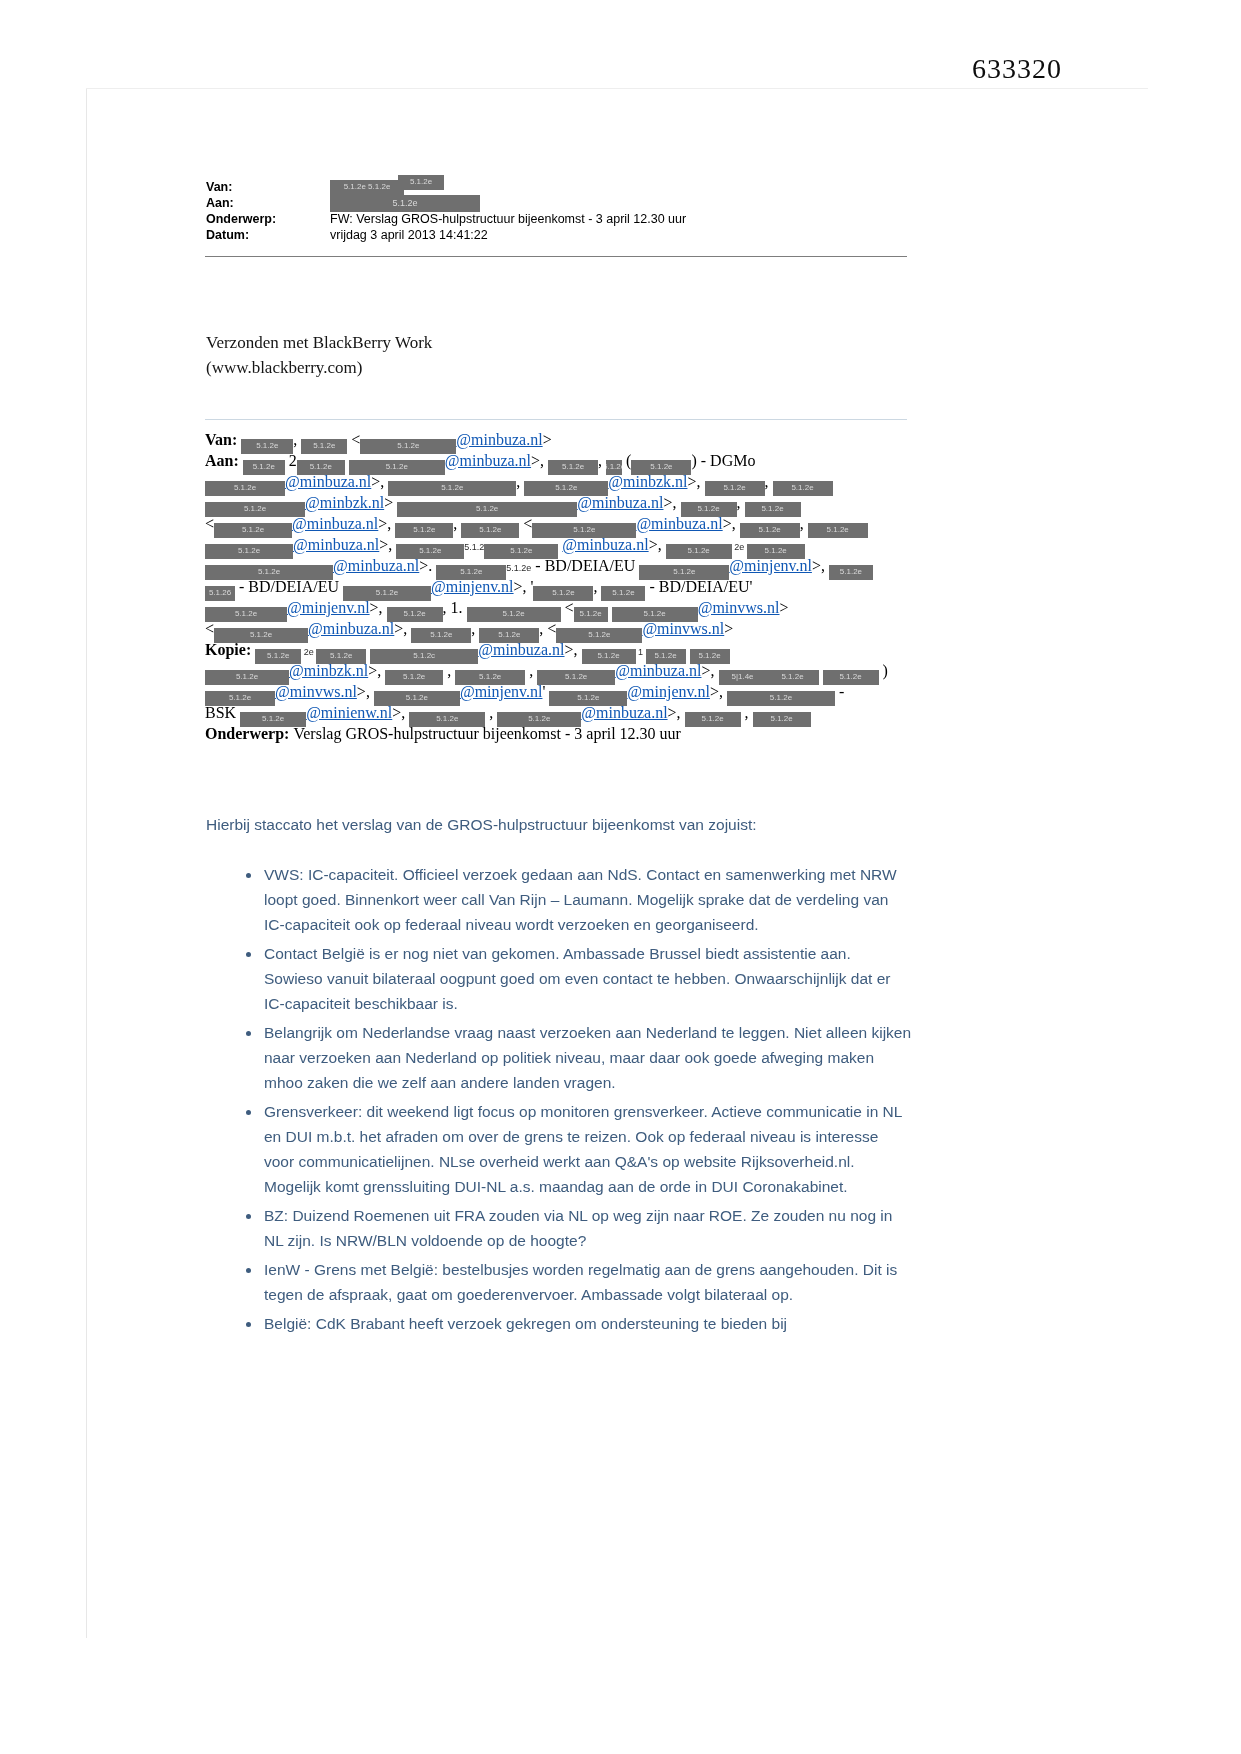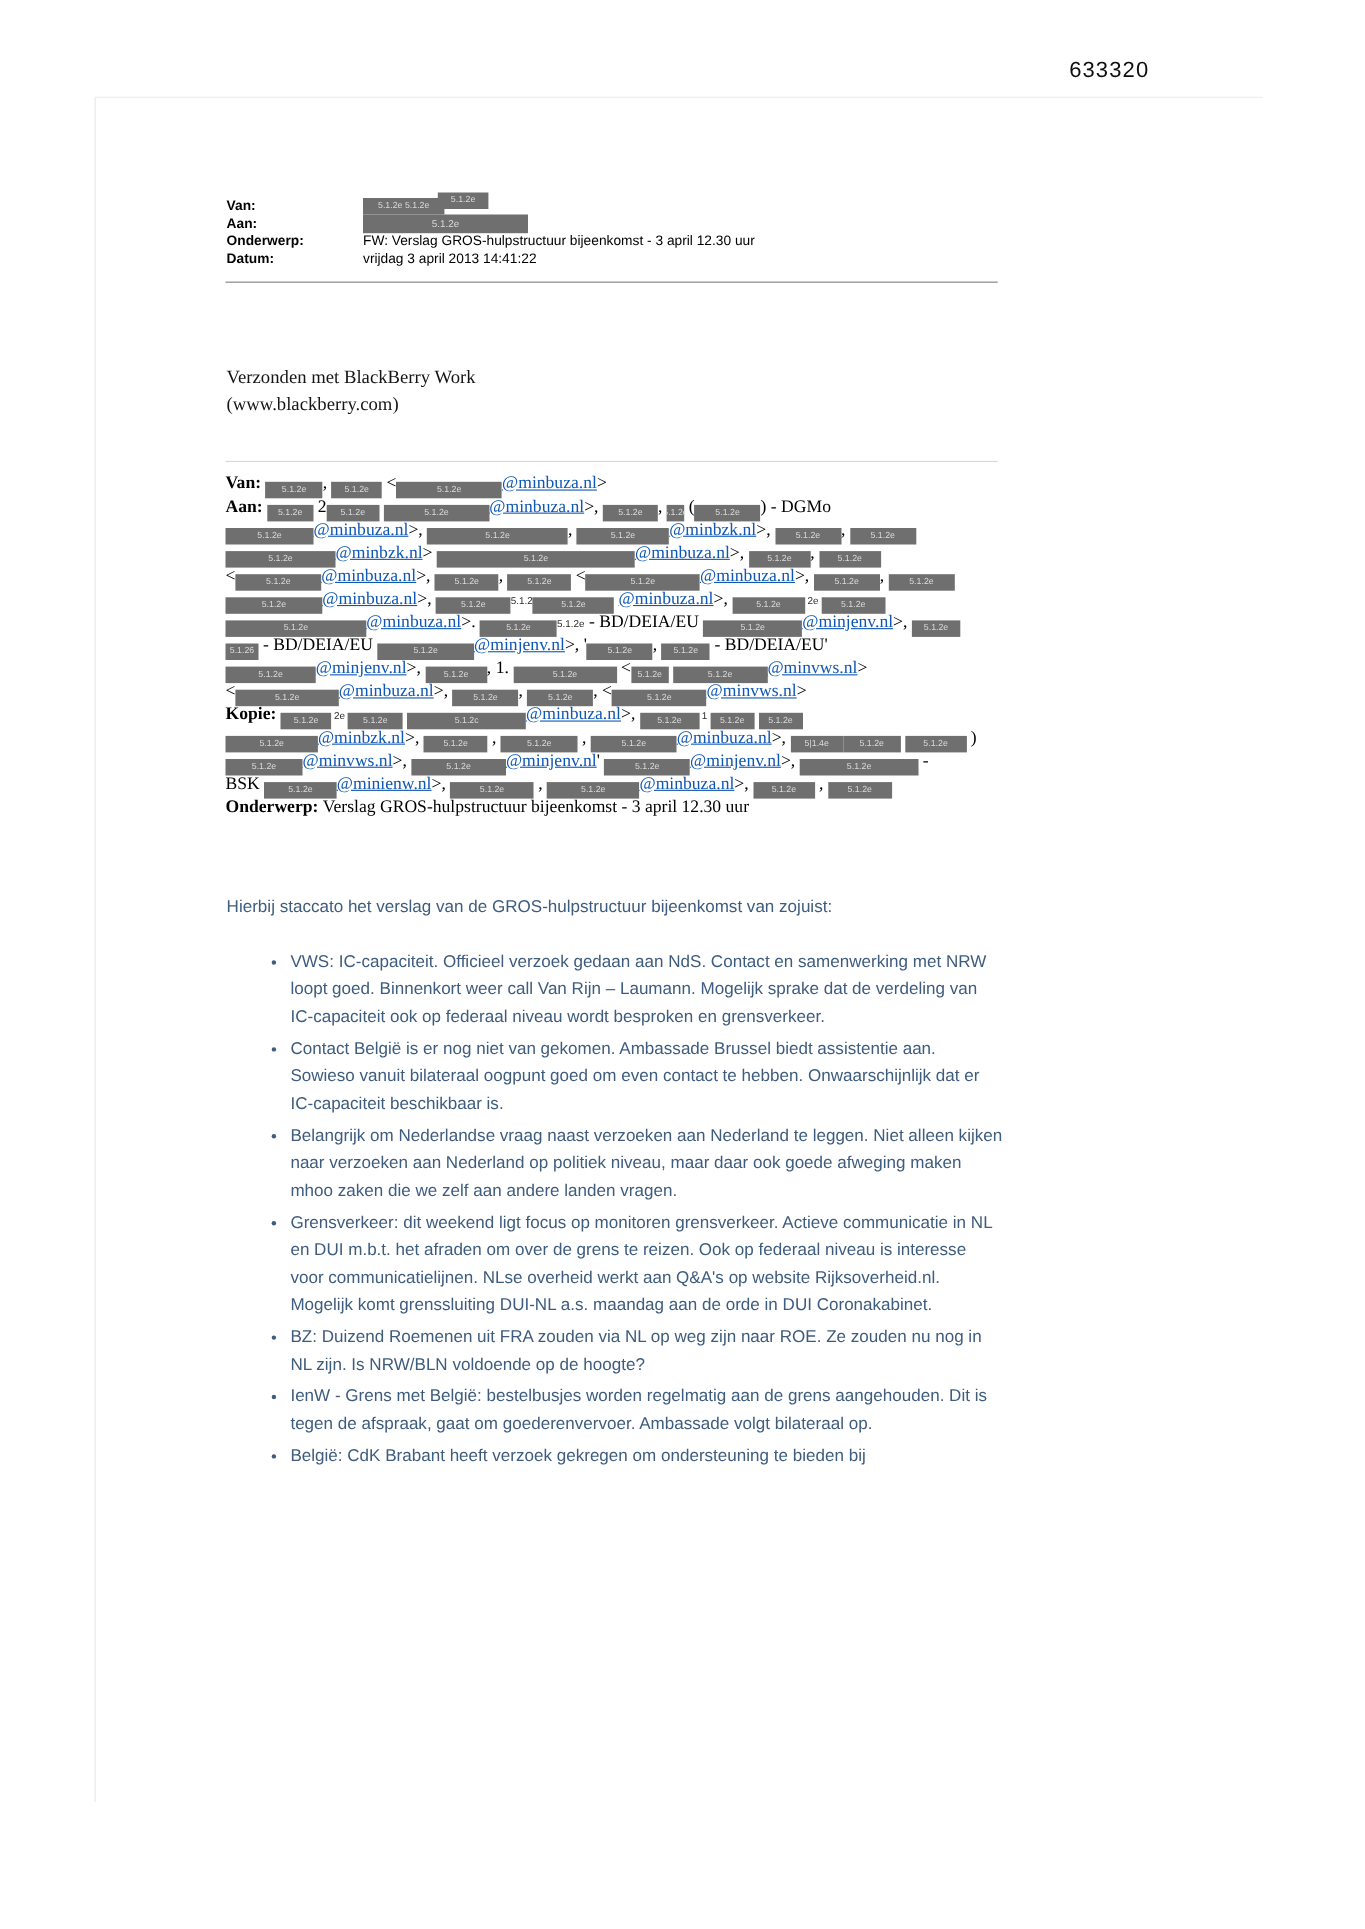--- a/index.html
+++ b/index.html
@@ -7,21 +7,21 @@
   .page {
     position:relative; width:1241px; height:1754px; background:#ffffff;
     overflow:hidden; font-family:"Liberation Serif", serif; color:#000;
   }
   
   .scan-v { position:absolute; left:86px; top:88px; width:1px; height:1550px; background:#e7e7e7; }
   .scan-h { position:absolute; left:86px; top:88px; width:1062px; height:1px; background:#eeeeee; }
 
   .page-number {
     position:absolute; left:972px; top:53px;
-    font-family:Liberation Sans, sans-serif; font-size:20px; color:#0d0d0d; letter-spacing:1px;text-align:center;
+    font-family:Liberation Serif, serif; font-size:28px; color:#0d0d0d; letter-spacing:1px;text-align:center;
   }
 
   
   .header1 {
     position:absolute; left:206px; top:179px;
     font-family:"Liberation Sans", sans-serif; font-size:12.5px; color:#000;
   }
   .h1-row { display:flex; align-items:center; height:16px; }
   .h1-label { width:124px; font-weight:bold; flex:none; }
   .h1-val { display:flex; align-items:center; white-space:pre;justify-content:flex-end; }
@@ -113,21 +113,21 @@
       <div class="e-line"><strong>Kopie: </strong><span class="redact" style="width: 46px;">5.1.2e</span><span class="small-note"> 2e </span><span class="redact" style="width: 50px;">5.1.2e</span><span> </span><span class="redact" style="width: 108px;">5.1.2c</span><span class="elink">@minbuza.nl</span><span>&gt;, </span><span class="redact" style="width: 54px;">5.1.2e</span><span class="small-note"> 1 </span><span class="redact" style="width: 40px;">5.1.2e</span><span> </span><span class="redact" style="width: 40px;">5.1.2e</span></div>
       <div class="e-line"><span class="redact" style="width: 84px;">5.1.2e</span><span class="elink">@minbzk.nl</span><span>&gt;, </span><span class="redact" style="width: 58px;">5.1.2e</span><span> , </span><span class="redact" style="width: 70px;">5.1.2e</span><span> , </span><span class="redact" style="width: 78px;">5.1.2e</span><span class="elink">@minbuza.nl</span><span>&gt;, </span><span class="redact" style="width: 48px;">5|1.4e</span><span class="redact" style="width: 52px;">5.1.2e</span><span> </span><span class="redact" style="width: 56px;">5.1.2e</span><span> )</span></div>
       <div class="e-line"><span class="redact" style="width: 70px;">5.1.2e</span><span class="elink">@minvws.nl</span><span>&gt;, </span><span class="redact" style="width: 86px;">5.1.2e</span><span class="elink">@minjenv.nl</span><span>' </span><span class="redact" style="width: 78px;">5.1.2e</span><span class="elink">@minjenv.nl</span><span>&gt;, </span><span class="redact" style="width: 108px;">5.1.2e</span><span> -</span></div>
       <div class="e-line"><span>BSK </span><span class="redact" style="width: 66px;">5.1.2e</span><span class="elink">@minienw.nl</span><span>&gt;, </span><span class="redact" style="width: 76px;">5.1.2e</span><span> , </span><span class="redact" style="width: 84px;">5.1.2e</span><span class="elink">@minbuza.nl</span><span>&gt;, </span><span class="redact" style="width: 56px;">5.1.2e</span><span> , </span><span class="redact" style="width: 58px;">5.1.2e</span></div>
       <div class="e-line"><strong>Onderwerp: </strong><span>Verslag GROS-hulpstructuur bijeenkomst - 3 april 12.30 uur</span></div>
     </div>
 
   <div class="body">
     <p class="intro">Hierbij staccato het verslag van de GROS-hulpstructuur bijeenkomst van zojuist:</p>
     <ul class="bullets" id="bullets">
-        <li>VWS: IC-capaciteit. Officieel verzoek gedaan aan NdS. Contact en samenwerking met NRW loopt goed. Binnenkort weer call Van Rijn – Laumann. Mogelijk sprake dat de verdeling van IC-capaciteit ook op federaal niveau wordt besproken en grensverkeer.</li>
+        <li>VWS: IC-capaciteit. Officieel verzoek gedaan aan NdS. Contact en samenwerking met NRW loopt goed. Binnenkort weer call Van Rijn – Laumann. Mogelijk sprake dat de verdeling van IC-capaciteit ook op federaal niveau wordt verzoeken en georganiseerd.</li>
         <li>Contact België is er nog niet van gekomen. Ambassade Brussel biedt assistentie aan. Sowieso vanuit bilateraal oogpunt goed om even contact te hebben. Onwaarschijnlijk dat er IC-capaciteit beschikbaar is.</li>
         <li>Belangrijk om Nederlandse vraag naast verzoeken aan Nederland te leggen. Niet alleen kijken naar verzoeken aan Nederland op politiek niveau, maar daar ook goede afweging maken mhoo zaken die we zelf aan andere landen vragen.</li>
         <li>Grensverkeer: dit weekend ligt focus op monitoren grensverkeer. Actieve communicatie in NL en DUI m.b.t. het afraden om over de grens te reizen. Ook op federaal niveau is interesse voor communicatielijnen. NLse overheid werkt aan Q&amp;A's op website Rijksoverheid.nl. Mogelijk komt grenssluiting DUI-NL a.s. maandag aan de orde in DUI Coronakabinet.</li>
         <li>BZ: Duizend Roemenen uit FRA zouden via NL op weg zijn naar ROE. Ze zouden nu nog in NL zijn. Is NRW/BLN voldoende op de hoogte?</li>
         <li>IenW - Grens met België: bestelbusjes worden regelmatig aan de grens aangehouden. Dit is tegen de afspraak, gaat om goederenvervoer. Ambassade volgt bilateraal op.</li>
         <li>België: CdK Brabant heeft verzoek gekregen om ondersteuning te bieden bij</li>
       </ul>
   </div>
 </div>
 

